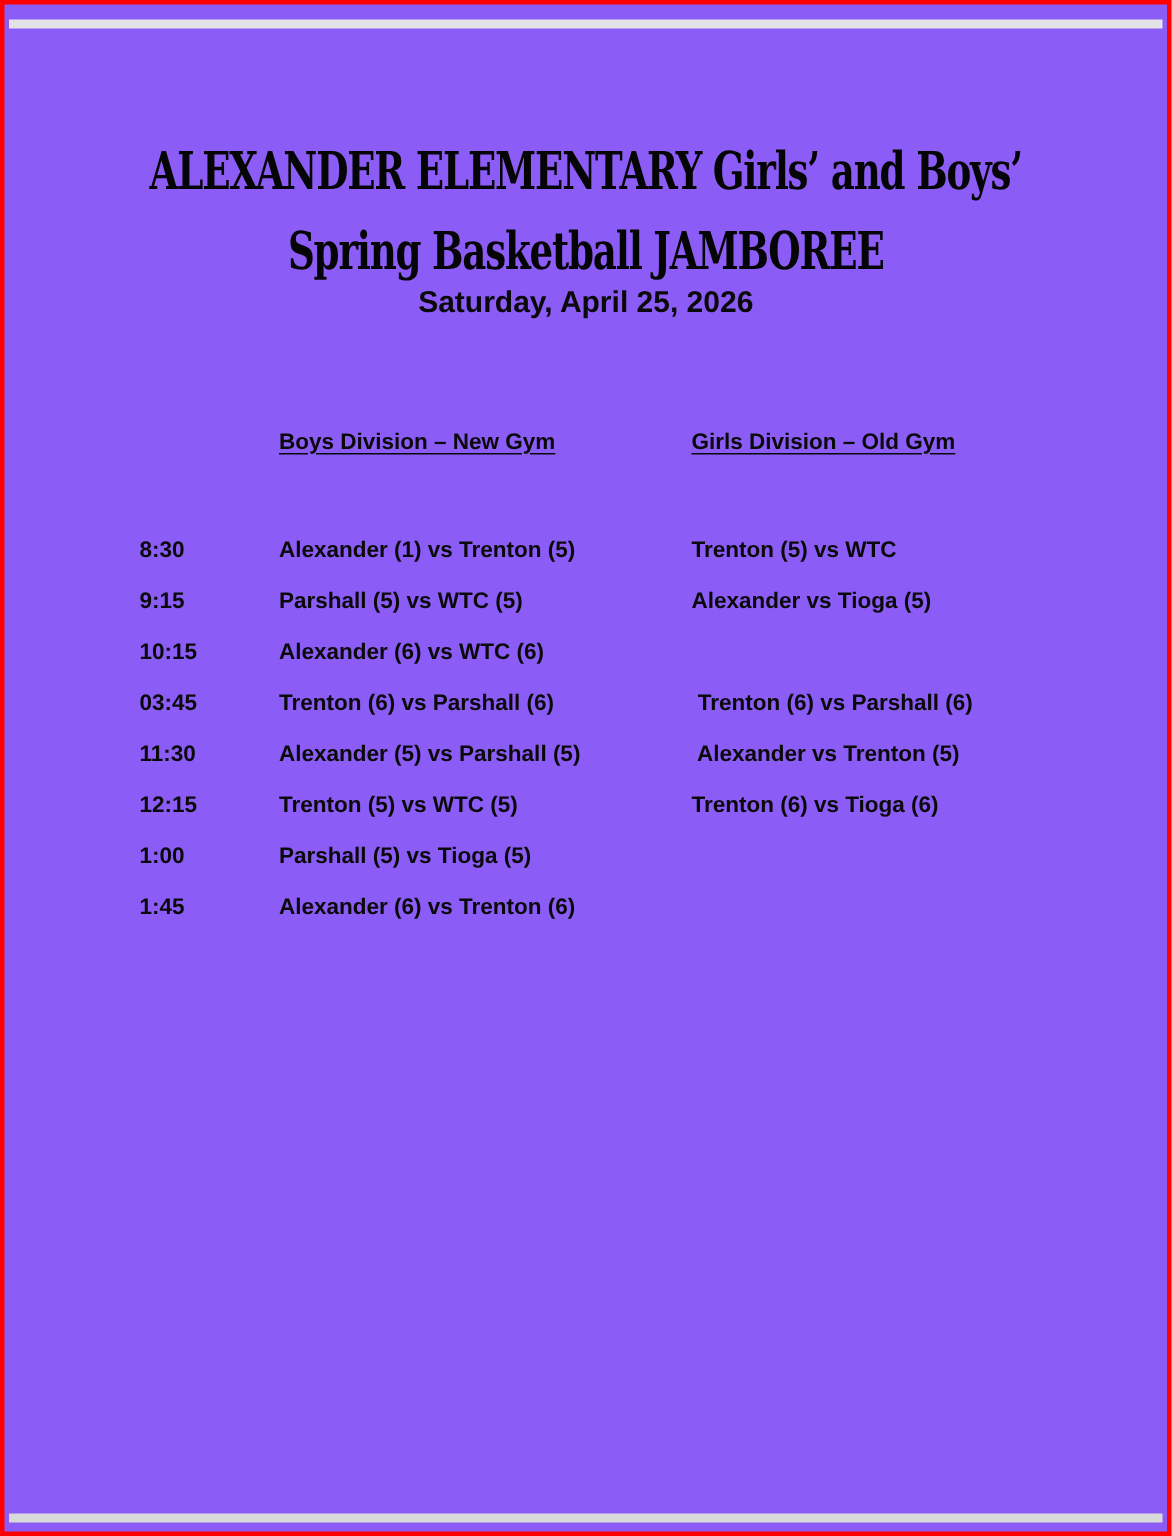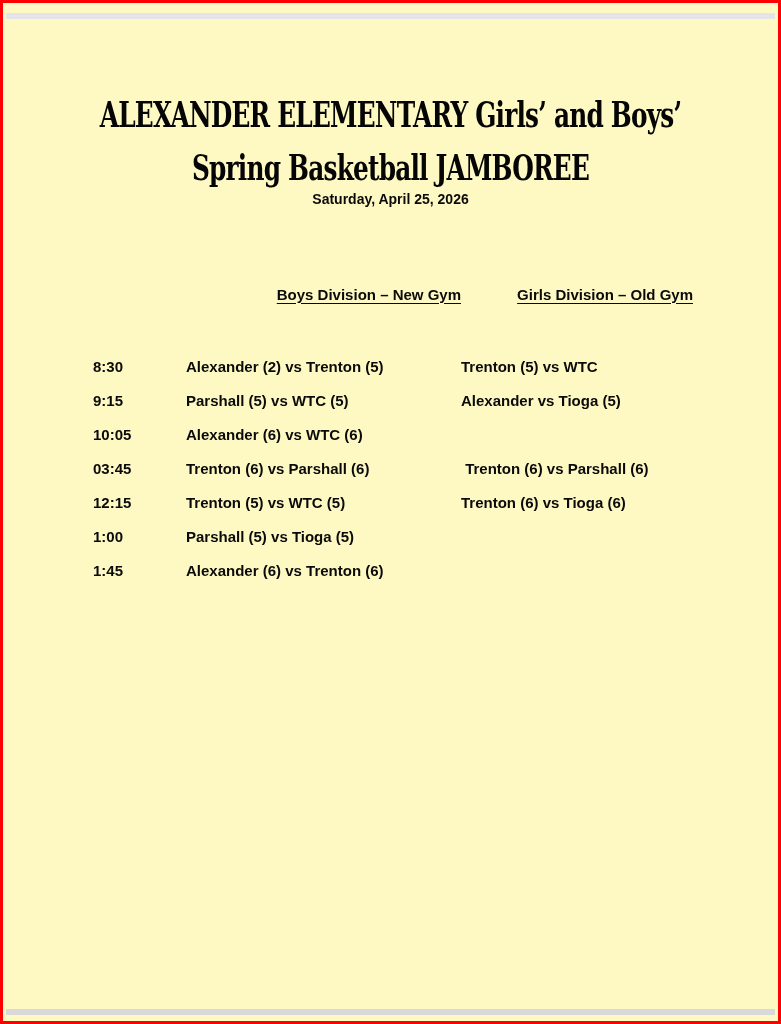--- a/index.html
+++ b/index.html
@@ -6,21 +6,21 @@
   body {
     width:781px; height:1024px;
     background:#ffffff;
     font-family:"Liberation Sans", sans-serif;
     position:relative;
     overflow:hidden;
   }
   .page {
     position:absolute; inset:0;
     border:3px solid #fe0000;
-    background:#fef9c3;
+    background:#8b5cf6;
     box-sizing:border-box;
   }
   .edge-shade-top {
     position:absolute; left:3px; right:3px; top:10px; height:6px;
     background:#e4e4e8;
   }
   .edge-shade-bottom {
     position:absolute; left:3px; right:3px; bottom:6px; height:6px;
     background:#d9d9d9;
   }
@@ -37,21 +37,21 @@
     color:#050505;
     letter-spacing:-1px;
     transform:scale(0.80, 1.12);
     transform-origin:center;
     white-space:nowrap;
   }
   .event-date {
     position:absolute; top:188px; left:0; right:0;
     text-align:center;
     font-weight:bold;
-    font-size:14px;
+    font-size:20px;
     color:#0a0a0a;
   }
   .schedule {
     position:absolute; left:90px; top:276px; width:600px;
   }
   .sched-row {
     display:grid;
     grid-template-columns:93px 275px 232px;
     align-items:center;
     height:34px;
@@ -60,21 +60,20 @@
     color:#0a0a0a;
     white-space:pre;
   }
   .header-row {
     height:30px;
     margin-bottom:40px;
   }
   .division-header {
     text-decoration:underline;
     text-underline-offset:3px;
-    text-align:right;
   }
   .cell { white-space:pre; }
 </style>
 </head>
 <body>
 
 <div class="page">
   <div class="edge-shade-top"></div>
   <div class="edge-shade-bottom"></div>
 
@@ -87,36 +86,41 @@
 
   <div class="schedule">
     <div class="sched-row header-row">
       <div class="cell"></div>
       <div class="cell division-header">Boys Division – New Gym</div>
       <div class="cell division-header">Girls Division – Old Gym</div>
     </div>
 
     <div class="sched-row">
       <div class="cell">8:30</div>
-      <div class="cell">Alexander (2) vs Trenton (5)</div>
+      <div class="cell">Alexander (1) vs Trenton (5)</div>
       <div class="cell">Trenton (5) vs WTC</div>
     </div>
     <div class="sched-row">
       <div class="cell">9:15</div>
       <div class="cell">Parshall (5) vs WTC (5)</div>
       <div class="cell">Alexander vs Tioga (5)</div>
     </div>
     <div class="sched-row">
-      <div class="cell">10:05</div>
+      <div class="cell">10:15</div>
       <div class="cell">Alexander (6) vs WTC (6)</div>
     </div>
     <div class="sched-row">
       <div class="cell">03:45</div>
       <div class="cell">Trenton (6) vs Parshall (6)</div>
       <div class="cell"> Trenton (6) vs Parshall (6)</div>
+    </div>
+    <div class="sched-row">
+      <div class="cell">11:30</div>
+      <div class="cell">Alexander (5) vs Parshall (5)</div>
+      <div class="cell"> Alexander vs Trenton (5)</div>
     </div>
     <div class="sched-row">
       <div class="cell">12:15</div>
       <div class="cell">Trenton (5) vs WTC (5)</div>
       <div class="cell">Trenton (6) vs Tioga (6)</div>
     </div>
     <div class="sched-row">
       <div class="cell">1:00</div>
       <div class="cell">Parshall (5) vs Tioga (5)</div>
     </div>

